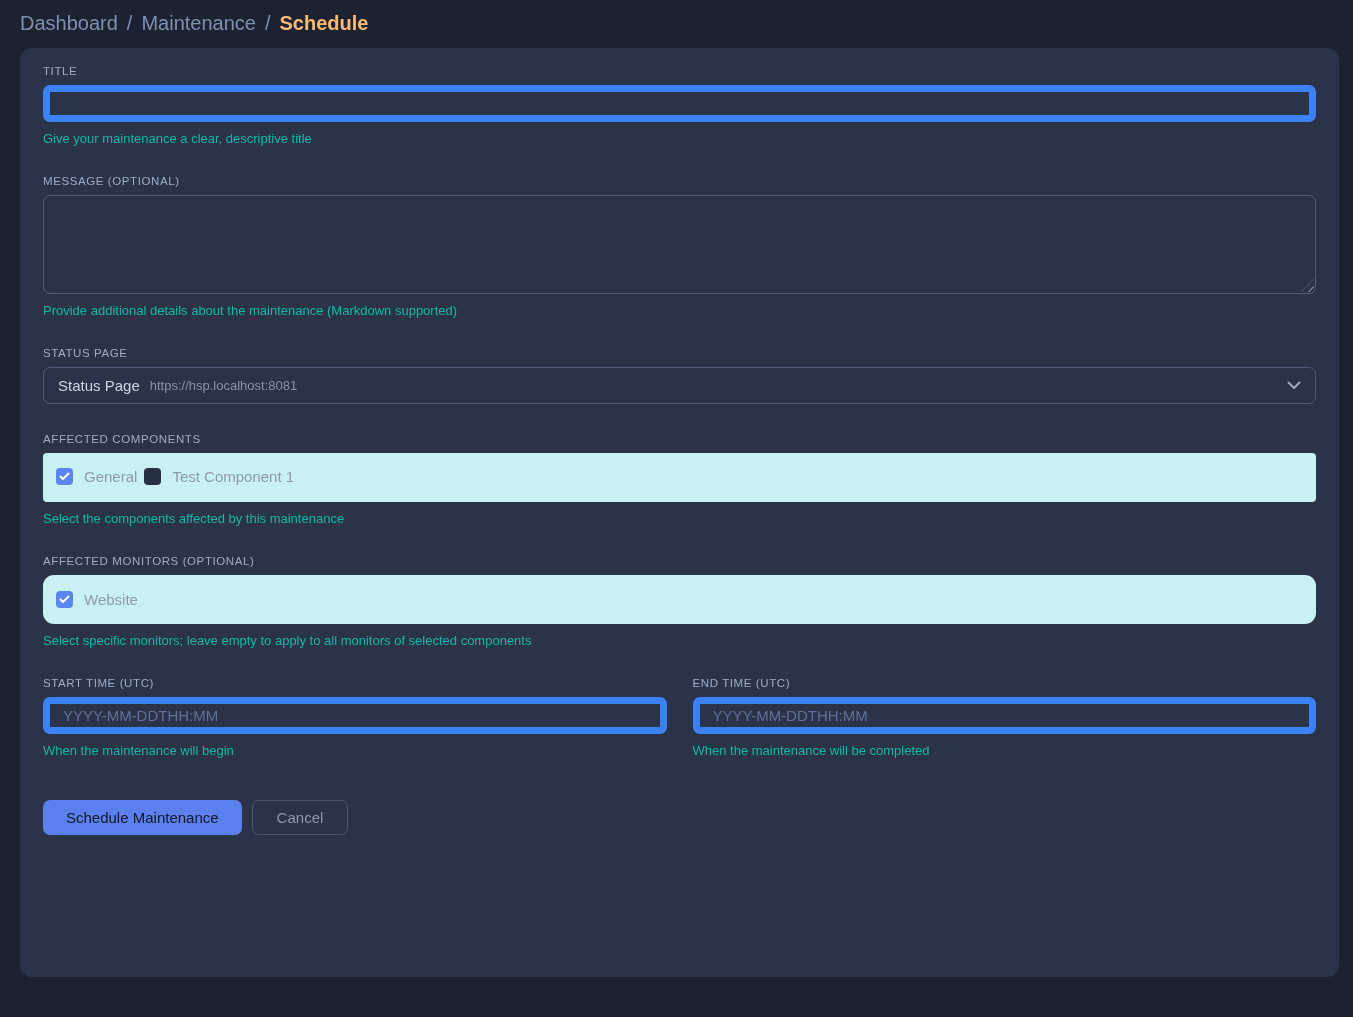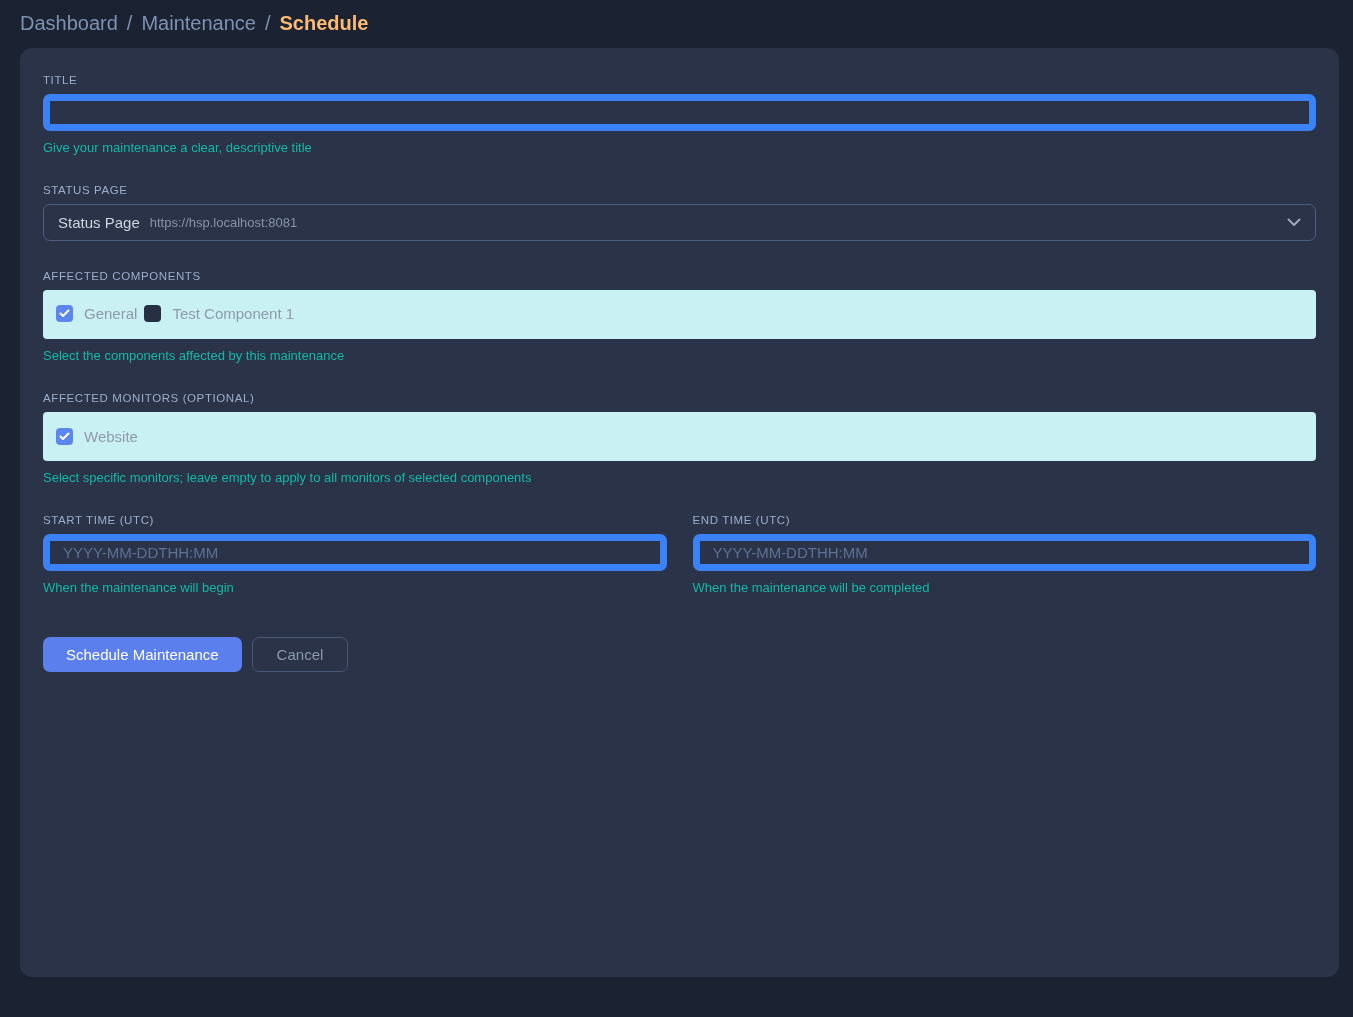--- a/index.html
+++ b/index.html
@@ -14,21 +14,21 @@
   .breadcrumb { display: flex; align-items: baseline; gap: 9px; font-size: 20px; }
   .crumb-link { color: #7f91b0; cursor: pointer; }
   .crumb-sep { color: #7f91b0; }
   .crumb-current { color: #fdba74; font-weight: 700; }
 
   
   .card {
     margin: 3px 14px 0 20px;
     background: #2a3347;
     border-radius: 12px;
-    padding: 26px 23px 22px 23px;
+    padding: 17px 23px 22px 23px;
     min-height: 929px;
   }
 
   .group { margin-bottom: 29px; }
   .field-label {
     display: block;
     font-size: 11.5px;
     font-weight: 500;
     letter-spacing: 0.6px;
     color: #9cadcb;
@@ -84,21 +84,21 @@
   .select-url { font-size: 13px; color: #8793a9; margin-left: 10px; }
   .select-chevron { margin-left: auto; display: flex; align-items: center; color: #9aa8c0; }
 
   
   .check-panel {
     background: #c9f1f3;
     border-radius: 4px;
     padding: 15px 12px 17px 13px;
     display: flex; flex-direction: row; gap: 7px;
   }
-  .check-panel.single { padding: 16px 12px 16px 13px; }
+  .check-panel.single { padding: 16px 12px 16px 13px; border-radius: 11px; }
   .check-row { display: flex; align-items: center; gap: 11px; cursor: pointer; }
   .checkbox {
     width: 17px; height: 17px;
     border-radius: 4px;
     background: #273043;
     display: inline-flex; align-items: center; justify-content: center;
     flex: none;
   }
   .checkbox.checked { background: #5b86ef; }
   .checkbox svg { display: none; }
@@ -133,21 +133,21 @@
     height: 35px;
     border-radius: 7px;
     font-size: 15px;
     font-family: "Liberation Sans", sans-serif;
     cursor: pointer;
     display: inline-flex; align-items: center; justify-content: center;
   }
   .btn-primary {
     background: #5b7fec;
     border: none;
-    color: #ffffff;
+    color: #0f172a;
     padding: 0 23px;
   }
   .btn-secondary {
     background: transparent;
     border: 1px solid #495875;
     color: #8b98ae;
     padding: 0 24px;
   }
 </style>
 </head>
@@ -164,20 +164,28 @@
 </div>
 
 <div class="card">
 
   <div class="group">
     <label class="field-label">TITLE</label>
     <input class="text-input" type="text" value="" style="">
     <div class="helper">Give your maintenance a clear, descriptive title</div>
   </div>
 
+  <div class="group">
+    <label class="field-label">MESSAGE (OPTIONAL)</label>
+    <div class="textarea-wrap">
+      <textarea class="textarea" style=""></textarea>
+      <div class="resize-grip"></div>
+    </div>
+    <div class="helper">Provide additional details about the maintenance (Markdown supported)</div>
+  </div>
 
   <div class="group">
     <label class="field-label">STATUS PAGE</label>
     <div class="select">
       <span class="select-value">Status Page</span>
       <span class="select-url">https://hsp.localhost:8081</span>
       <span class="select-chevron">
         <svg width="14" height="9" viewBox="0 0 14 9">
             <polyline points="1.5,1.5 7,7 12.5,1.5" fill="none" stroke="currentColor" stroke-width="2" stroke-linecap="round" stroke-linejoin="round"></polyline>
           </svg>

